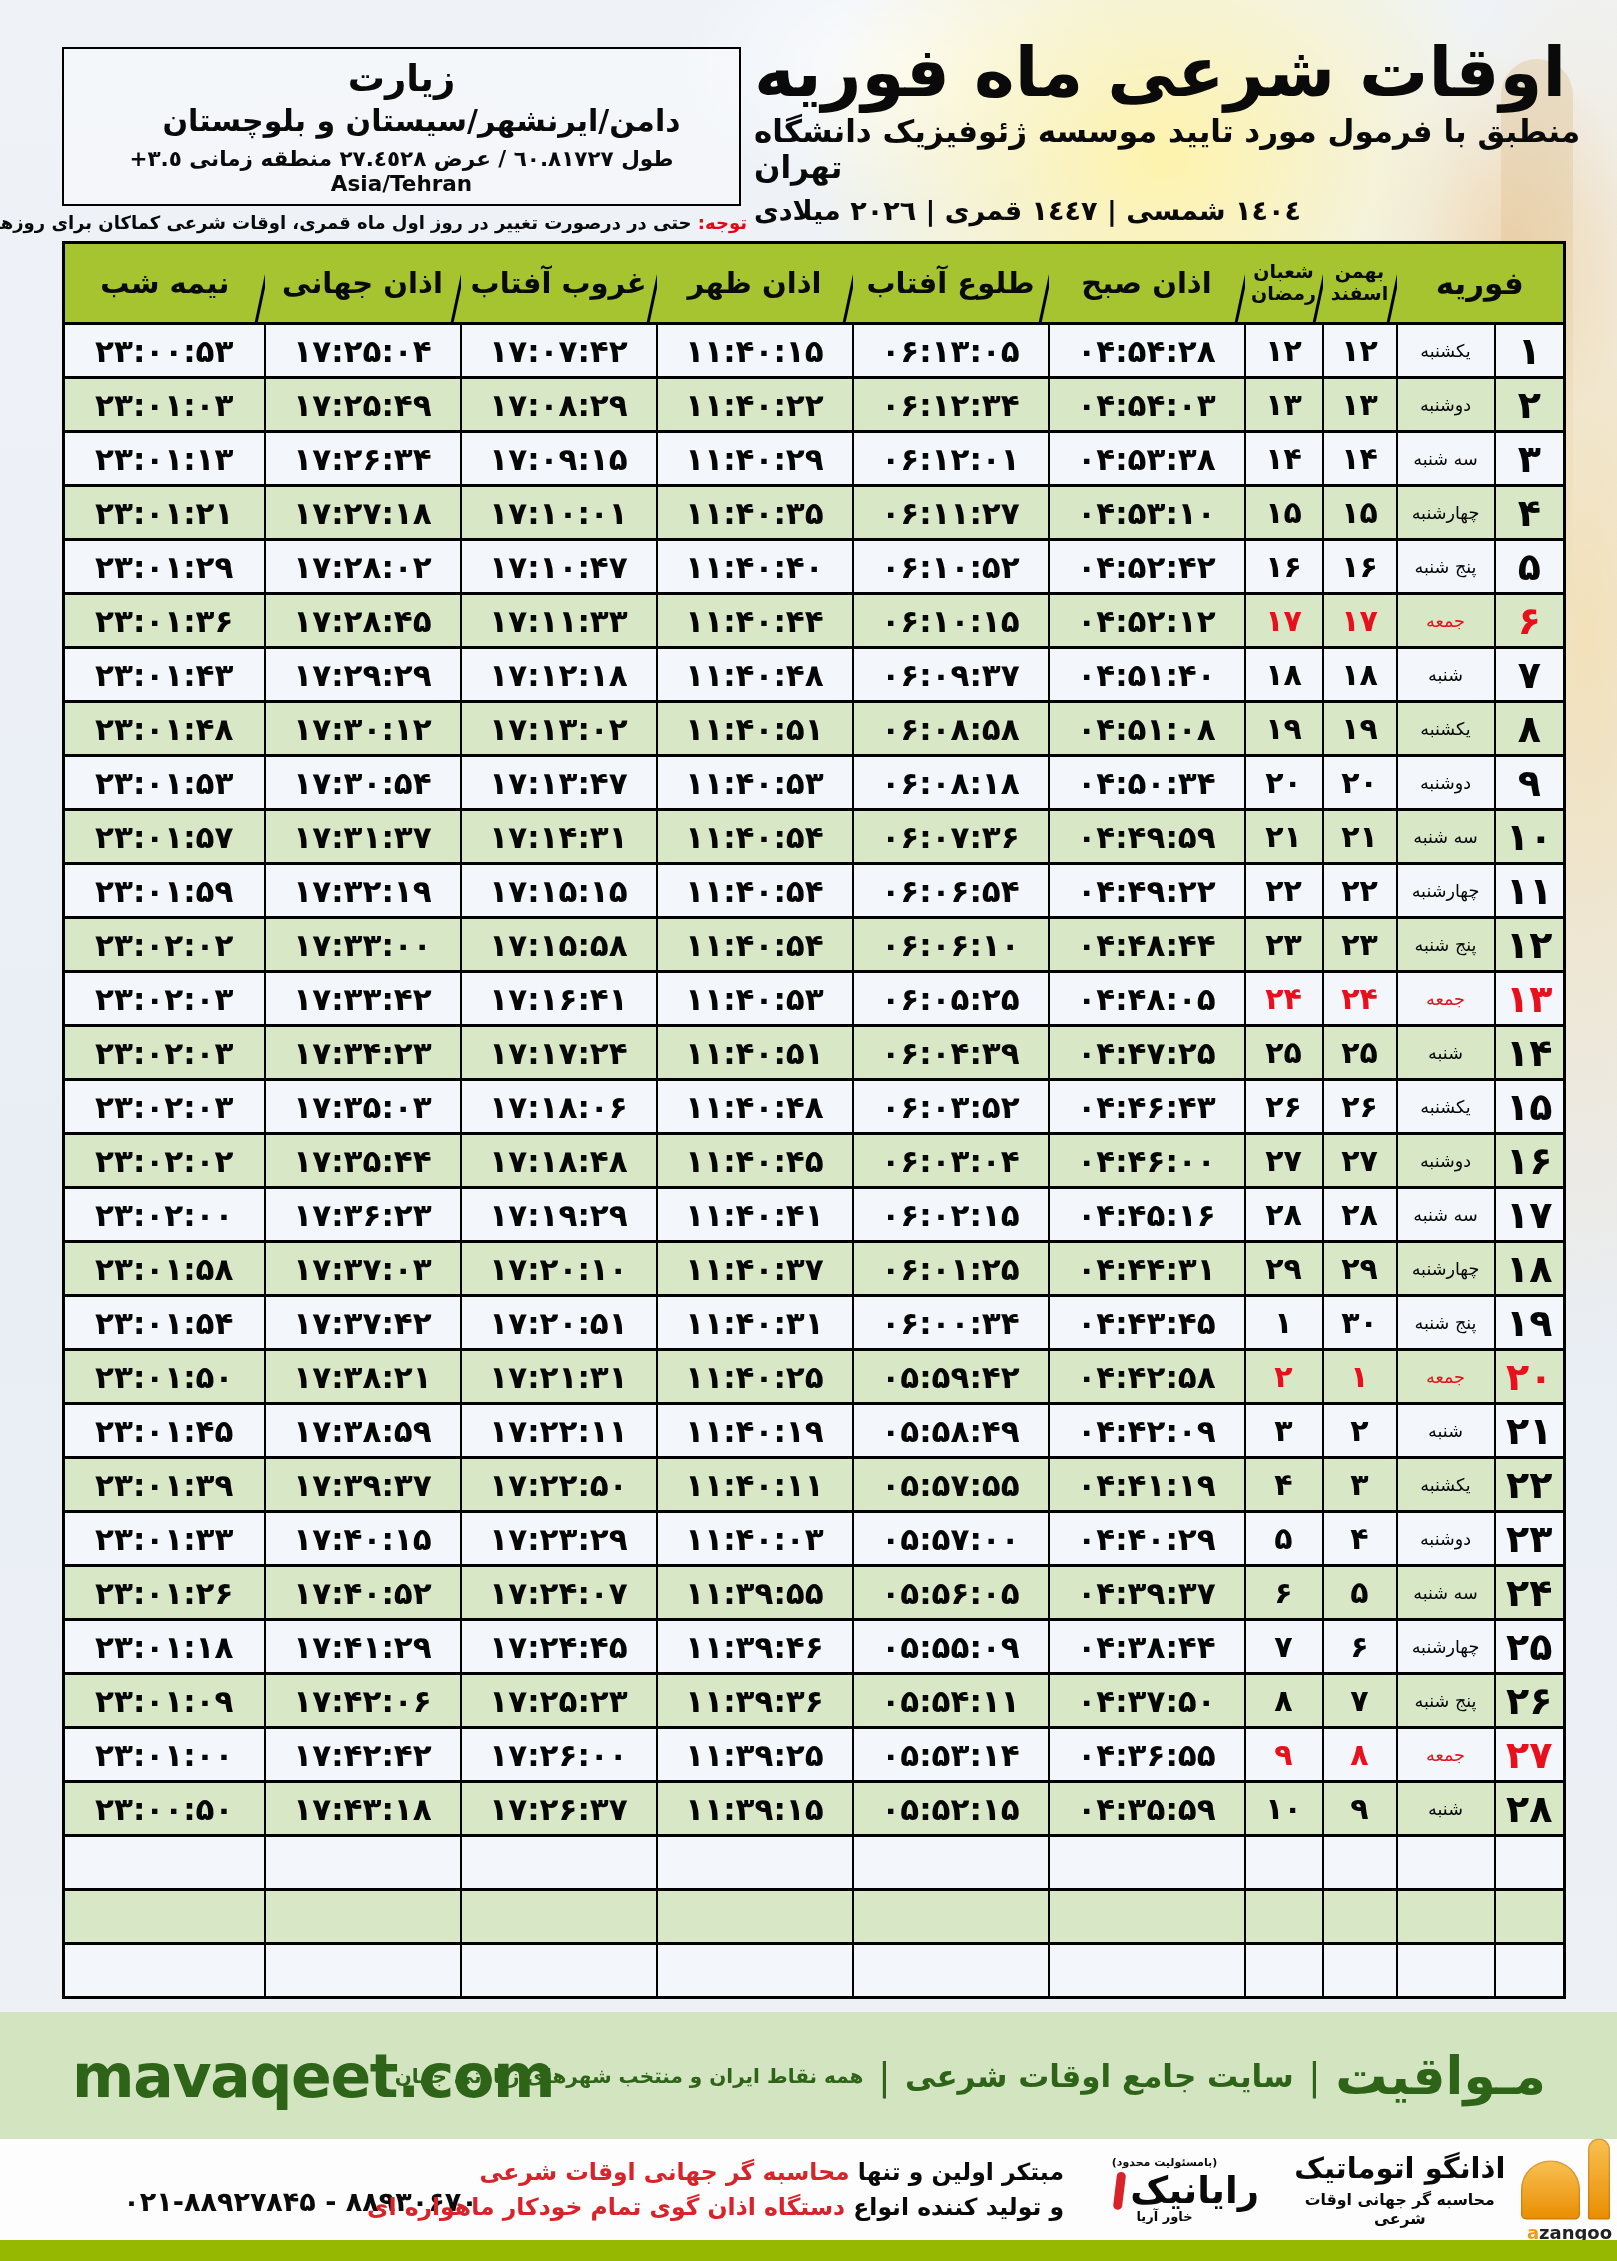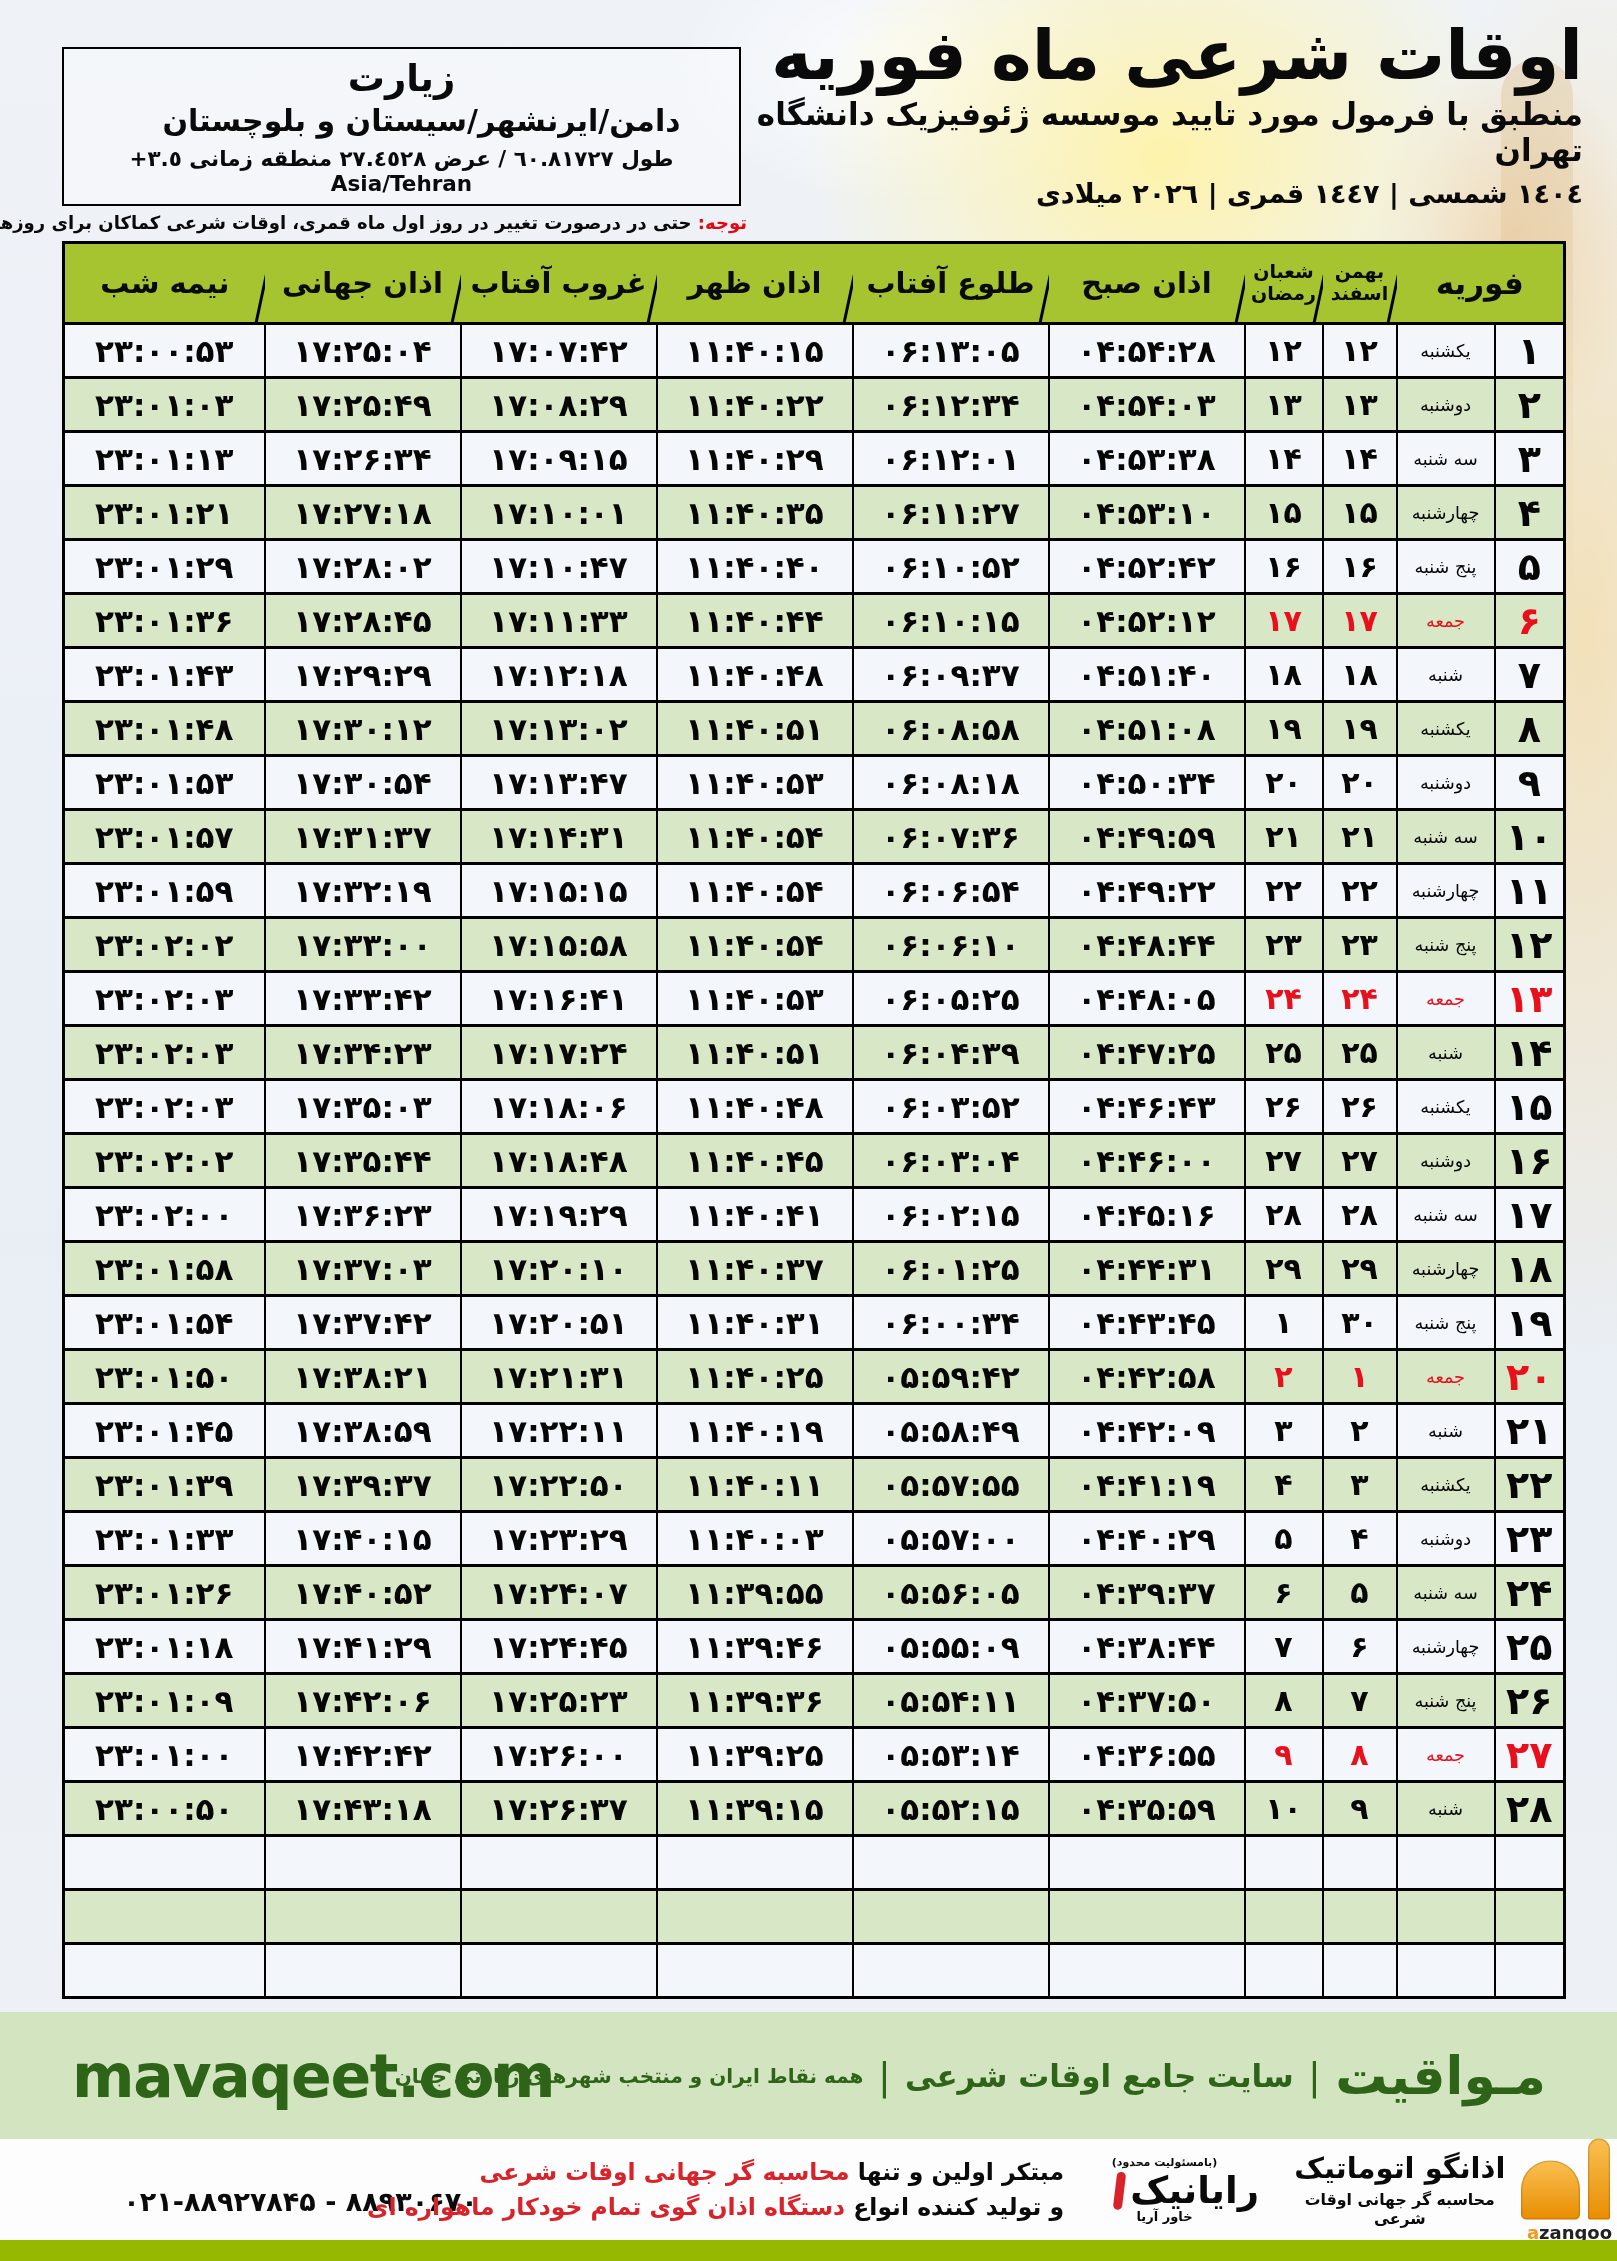--- a/index.html
+++ b/index.html
@@ -40,21 +40,21 @@
   .loc-box{
     position:absolute;left:62px;top:47px;width:679px;height:159px;
     border:2.6px solid #000;background:rgba(255,255,255,0.35);
     text-align:center;direction:rtl;padding-top:9px;
   }
   .loc-name{font-size:37px;font-weight:bold;line-height:1.15;}
   .loc-region{font-size:30px;font-weight:bold;line-height:1.25;margin-top:1.3px;padding-left:40px;}
   .loc-coords{font-size:21.5px;font-weight:bold;margin-top:6.5px;}
 
   
-  .title-block{position:absolute;left:754px;top:17px;width:829px;text-align:right;direction:rtl;}
+  .title-block{position:absolute;left:754px;top:34px;width:829px;text-align:left;direction:rtl;}
   .main-title{font-size:69px;font-weight:bold;line-height:1.12;letter-spacing:-0.7px;}
   .sub-title{font-size:31px;font-weight:bold;margin-top:1.3px;}
   .years-line{font-size:27px;font-weight:bold;margin-top:10.4px;}
 
   
   .notice{
     position:absolute;left:59px;top:210px;width:688px;
     direction:rtl;text-align:right;font-size:18px;font-weight:bold;line-height:1.4;
     white-space:nowrap;
   }

